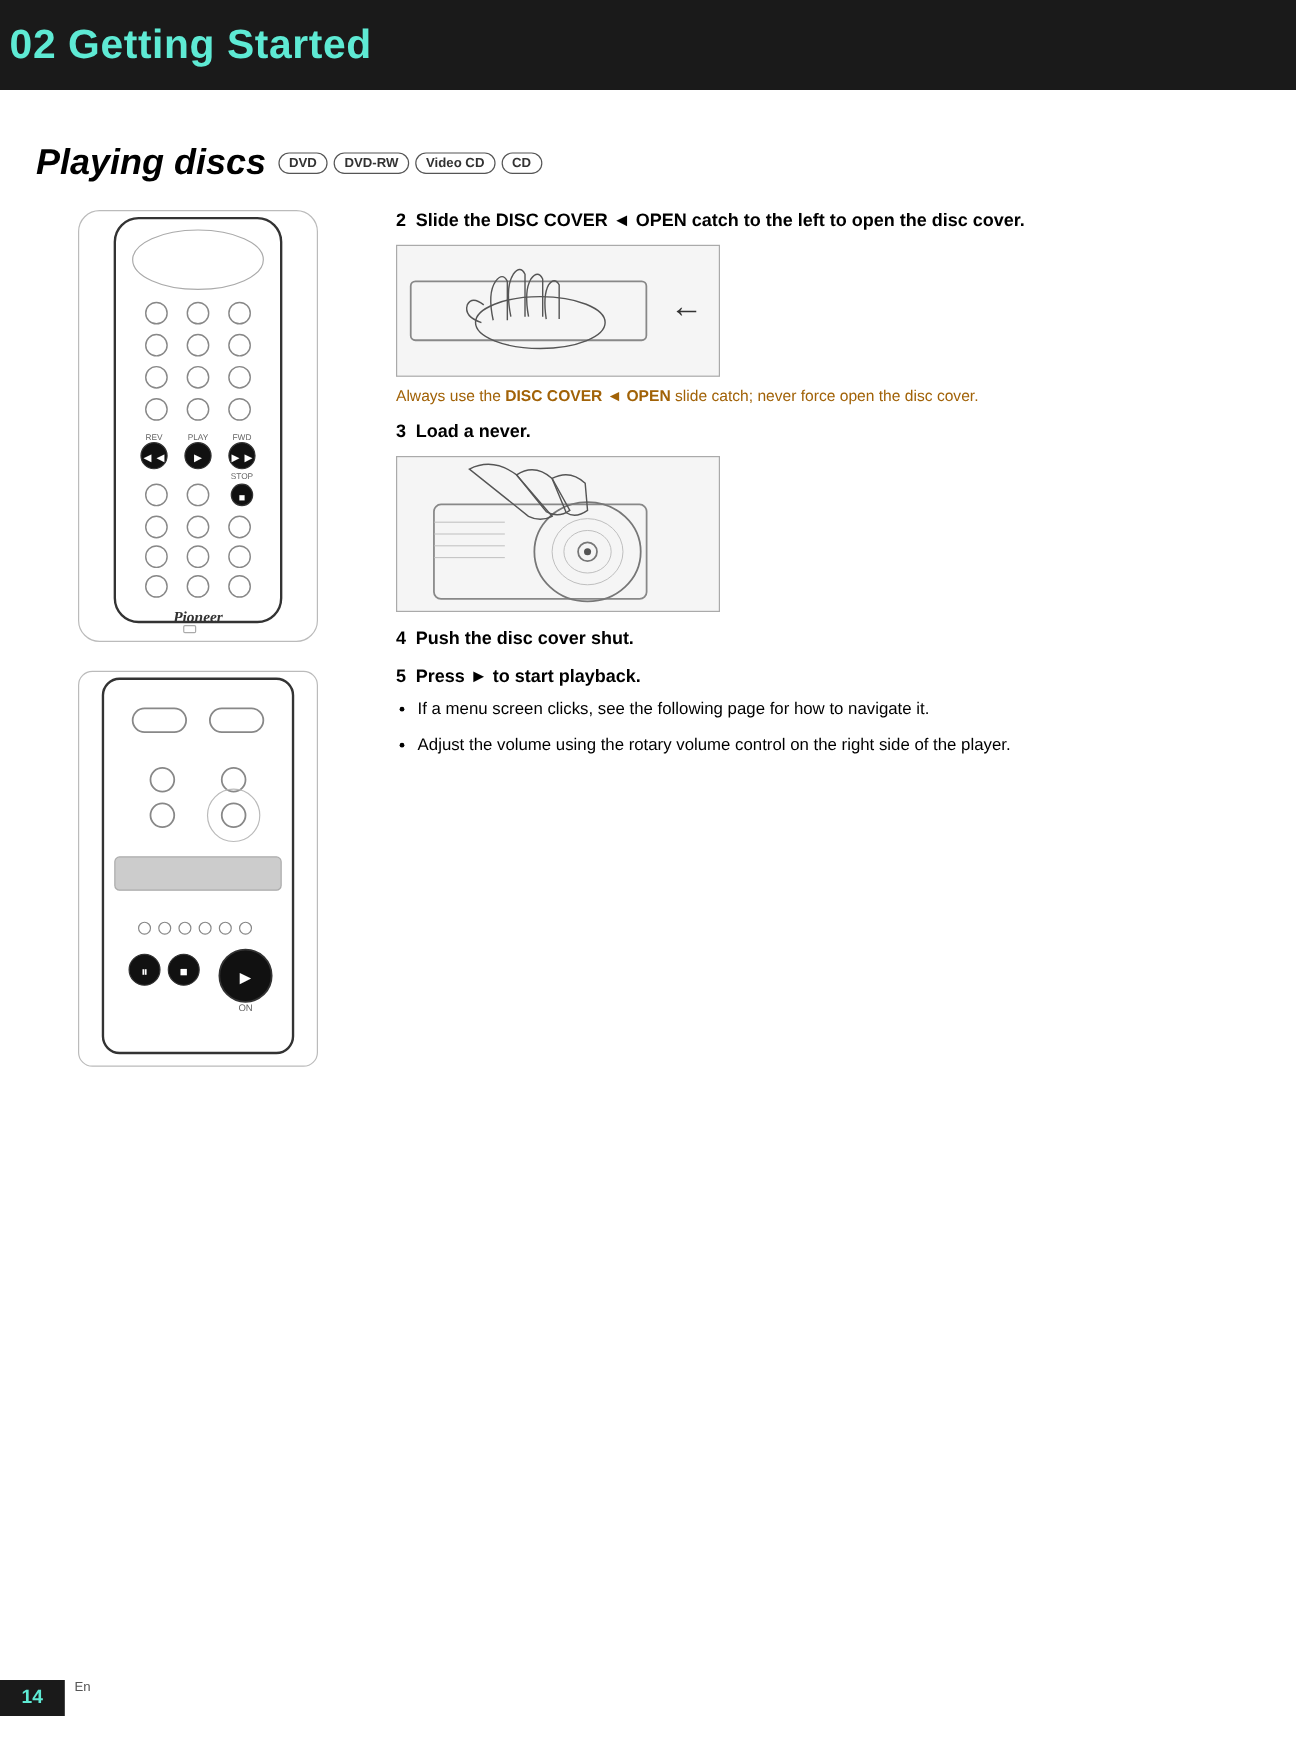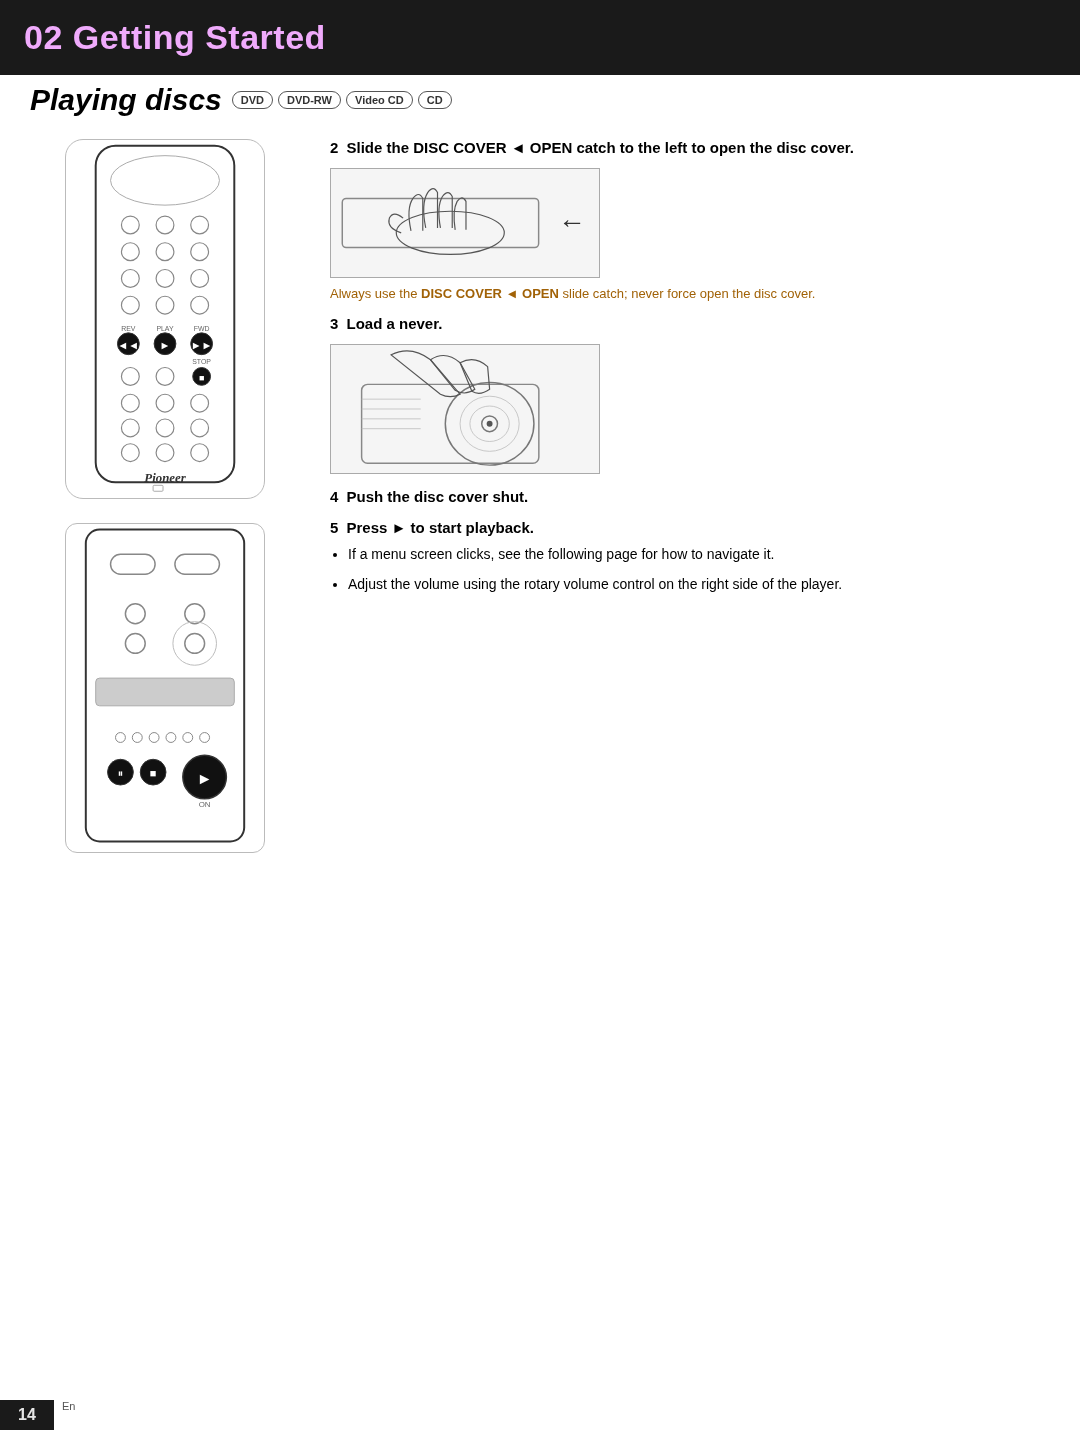--- a/index.html
+++ b/index.html
@@ -9,34 +9,35 @@
       background: #ffffff;
       font-family: Arial, Helvetica, sans-serif;
       font-size: 15px;
       color: #000;
       position: relative;
     }
 
     
     .chapter-header {
       background: #1a1a1a;
-      color: #f0abfc;
-      padding: 18px 24px;
+      color: #5eead4;
+      padding: 18px 8px;
       display: flex;
       align-items: center;
     }
     .chapter-header h1 {
       font-size: 34px;
       font-weight: 900;
       letter-spacing: 0.5px;
     }
 
     
     .page-content {
       padding: 8px 30px 30px 30px;
+      margin-top: 36px;
     }
 
     
     .section-title-row {
       display: flex;
       align-items: center;
       gap: 10px;
       margin-bottom: 22px;
     }
     .section-title {
@@ -106,21 +107,21 @@
     .bullet-list li {
       margin-bottom: 8px;
     }
 
     
     .page-number-bar {
       position: absolute;
       bottom: 18px;
       left: 0;
       background: #1a1a1a;
-      color: #e5e5e5;
+      color: #5eead4;
       padding: 6px 18px;
       font-size: 16px;
       font-weight: 700;
     }
     .lang-label {
       position: absolute;
       bottom: 18px;
       left: 60px;
       font-size: 11px;
       color: #333;

